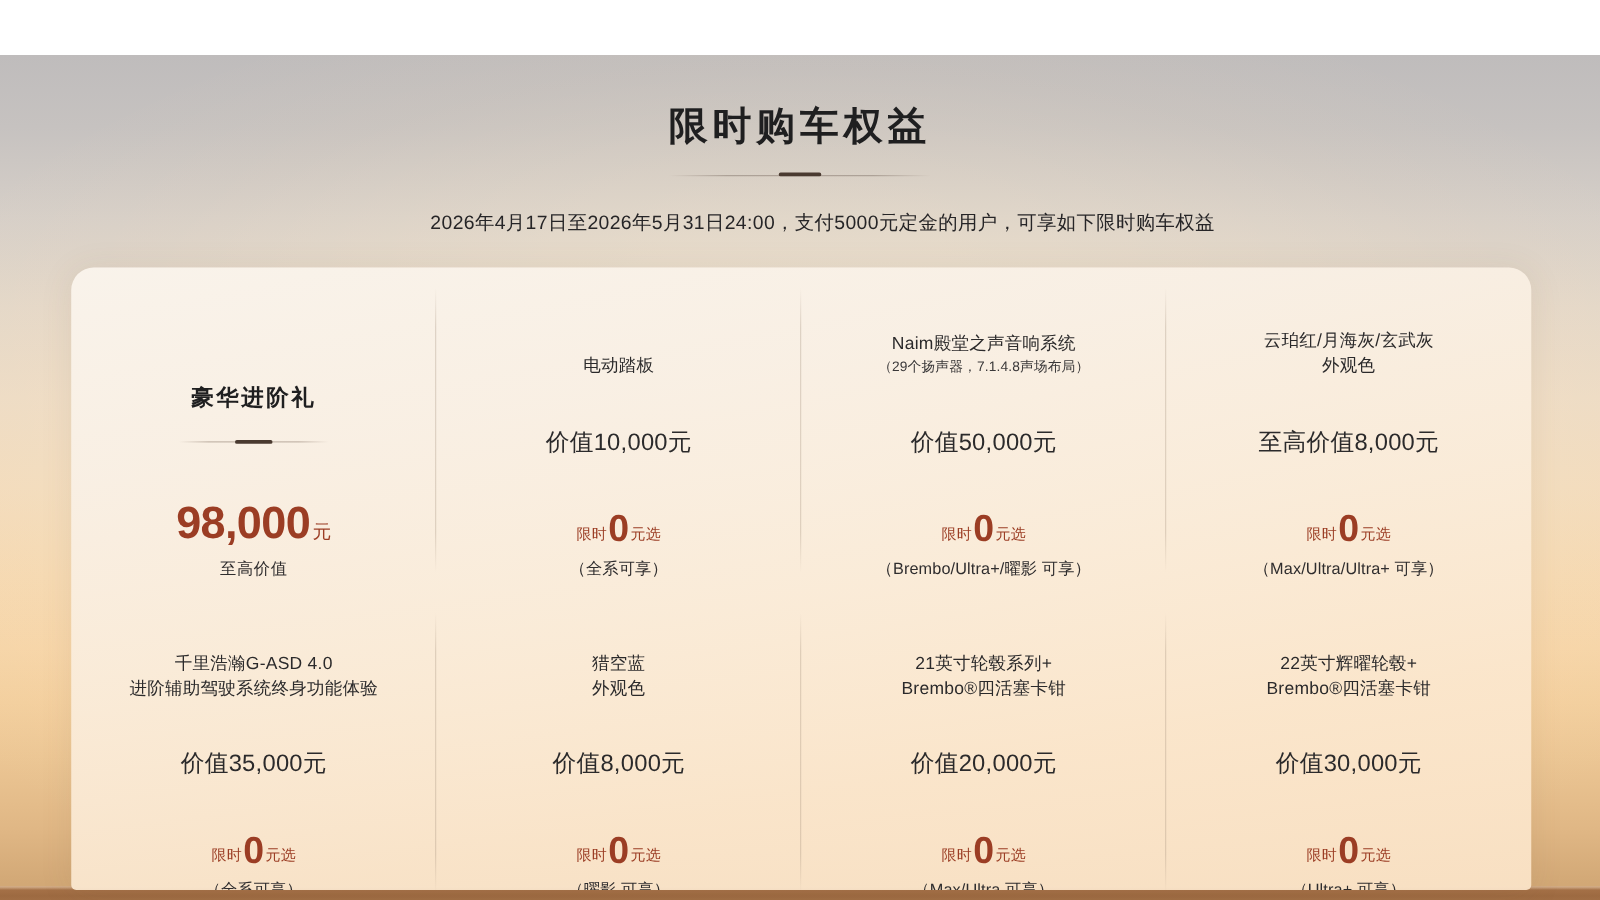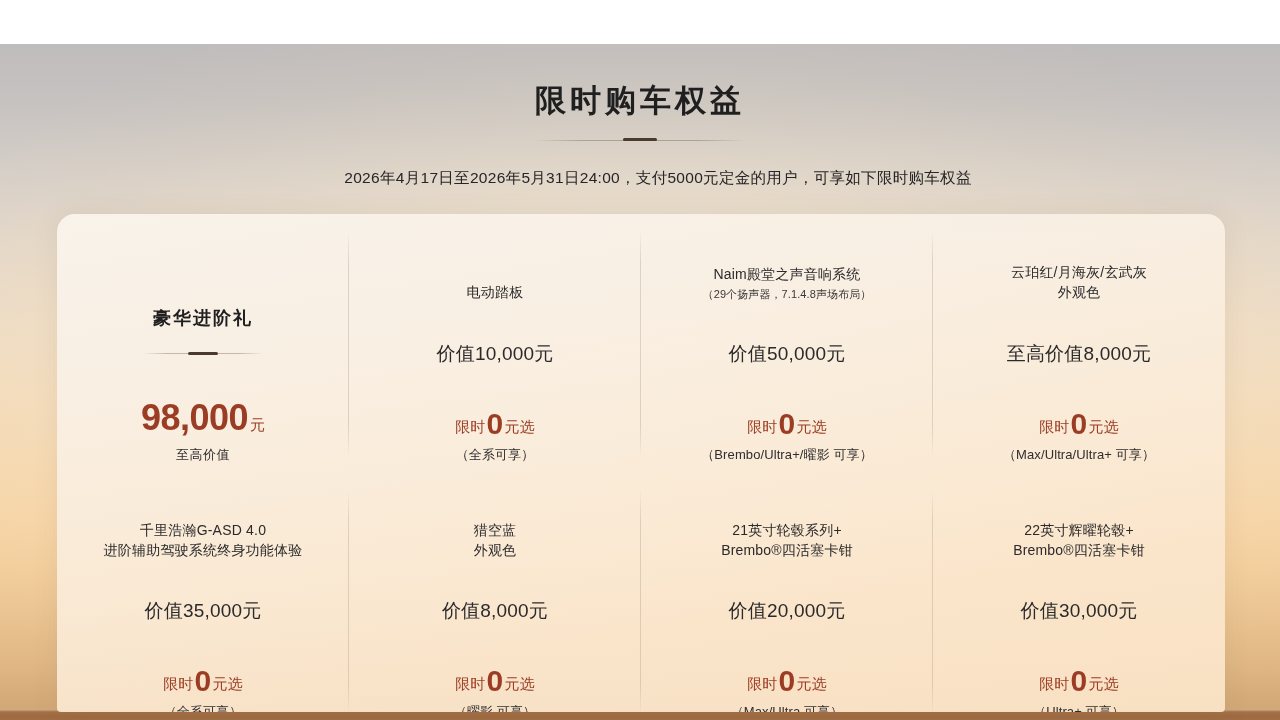--- a/index.html
+++ b/index.html
@@ -172,21 +172,21 @@
   }
   .offer {
     margin-top: 40px;
     color: #9b3d24;
     display: flex;
     align-items: baseline;
     justify-content: center;
     letter-spacing: 0.2px;
   }
   .offer .pre, .offer .post {
-    font-size: 15px;
+    font-size: 12px;
     font-weight: 500;
   }
   .offer .zero {
     font-size: 30px;
     font-weight: 600;
     line-height: 1;
     margin: 0 1px;
     position: relative;
     top: 2px;
   }

